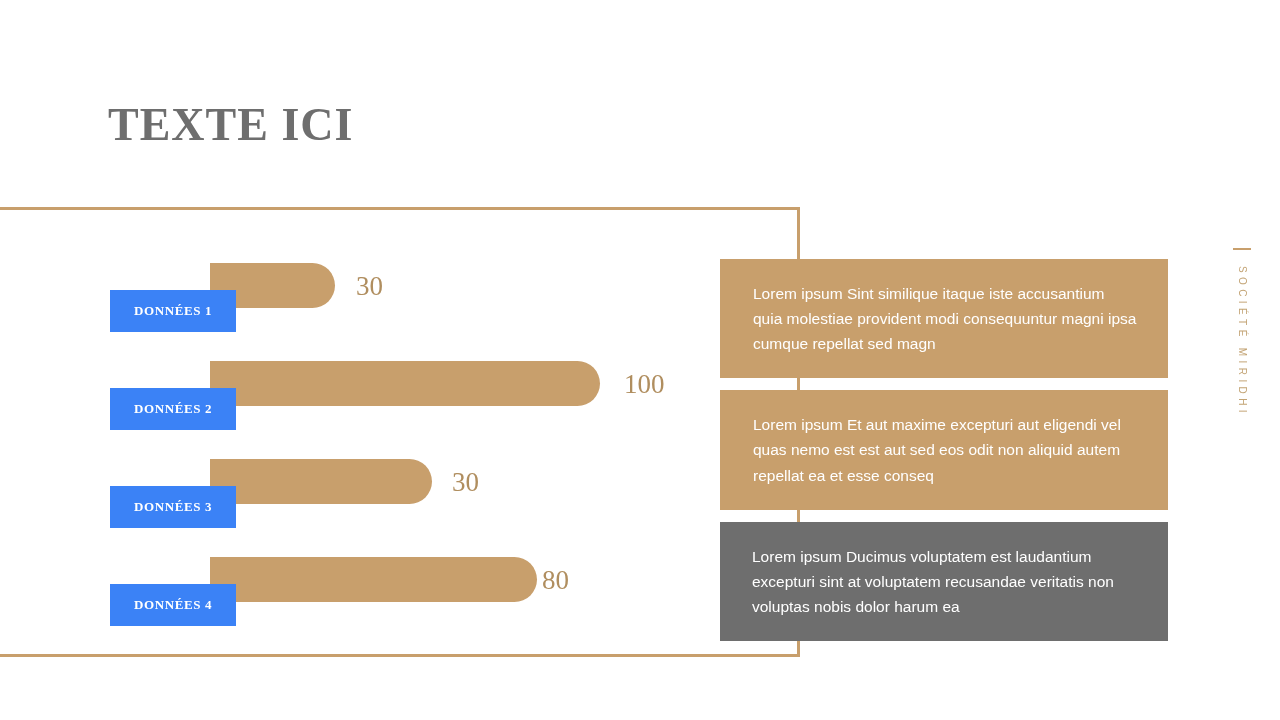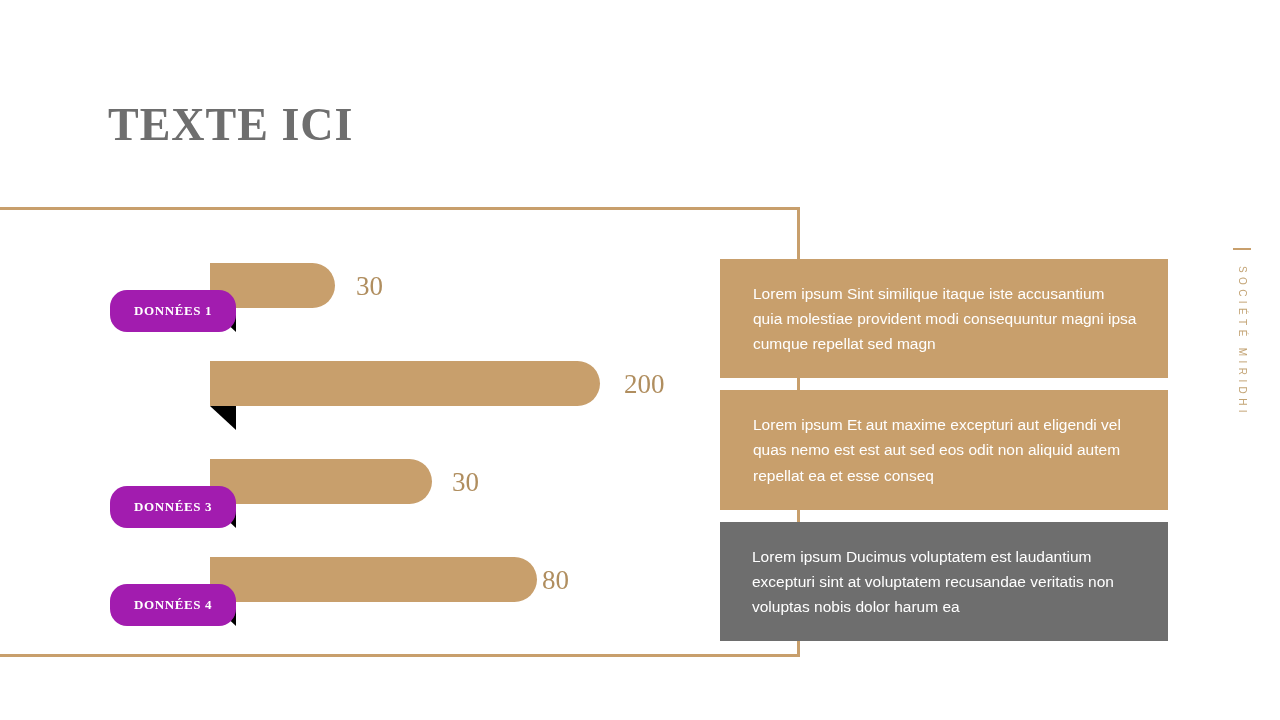--- a/index.html
+++ b/index.html
@@ -66,22 +66,21 @@
     border-top-right-radius: 23px;
     border-bottom-right-radius: 23px;
   }
   
   .bar-label {
     position: absolute;
     left: 110px;
     top: 35px;
     width: 126px;
     height: 42px;
-    background: #a21caf;
-    border-radius: 17px;
+    background: #3b82f6;
   }
   .bar-label-text {
     position: absolute;
     left: 0;
     top: 0;
     width: 126px;
     height: 42px;
     display: flex;
     align-items: center;
     justify-content: center;
@@ -169,21 +168,24 @@
     <div class="bar-fold"></div>
     <div class="bar-label">
       <span class="bar-label-text">DONNÉES 1</span>
     </div>
     <div class="bar-value" style="left:348px">30</div>
   </div>
 
   <div class="bar-row" style="top:353px">
     <div class="bar-fill" style="width:390px"></div>
     <div class="bar-fold"></div>
-    <div class="bar-value" style="left:616px">200</div>
+    <div class="bar-label">
+      <span class="bar-label-text">DONNÉES 2</span>
+    </div>
+    <div class="bar-value" style="left:616px">100</div>
   </div>
 
   <div class="bar-row" style="top:451px">
     <div class="bar-fill" style="width:222px"></div>
     <div class="bar-fold"></div>
     <div class="bar-label">
       <span class="bar-label-text">DONNÉES 3</span>
     </div>
     <div class="bar-value" style="left:444px">30</div>
   </div>

